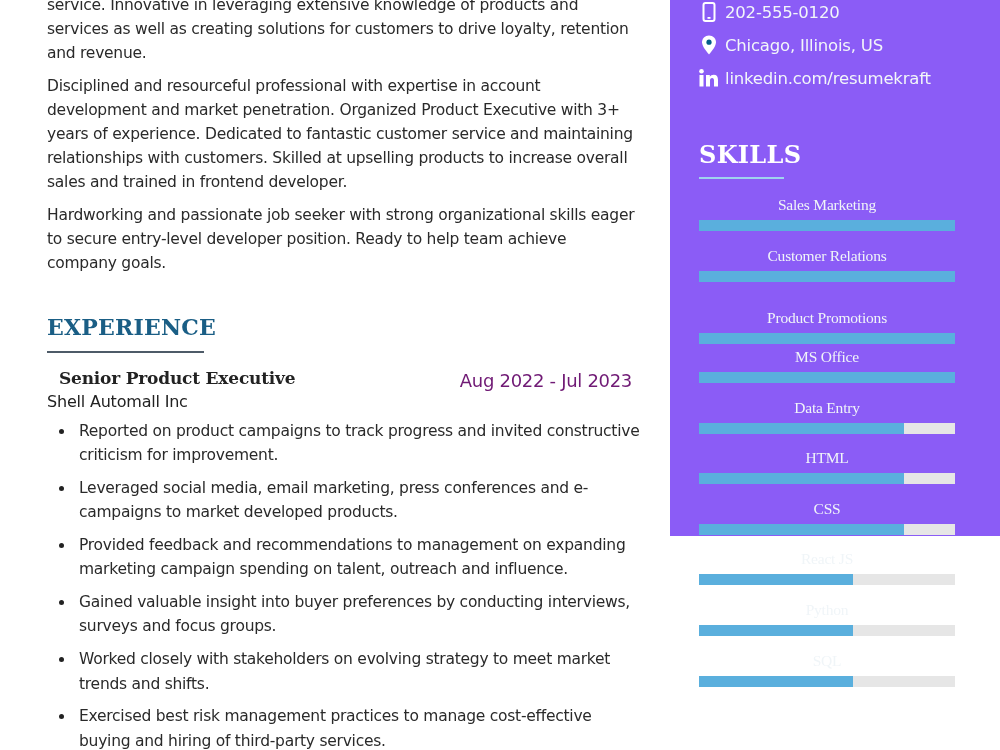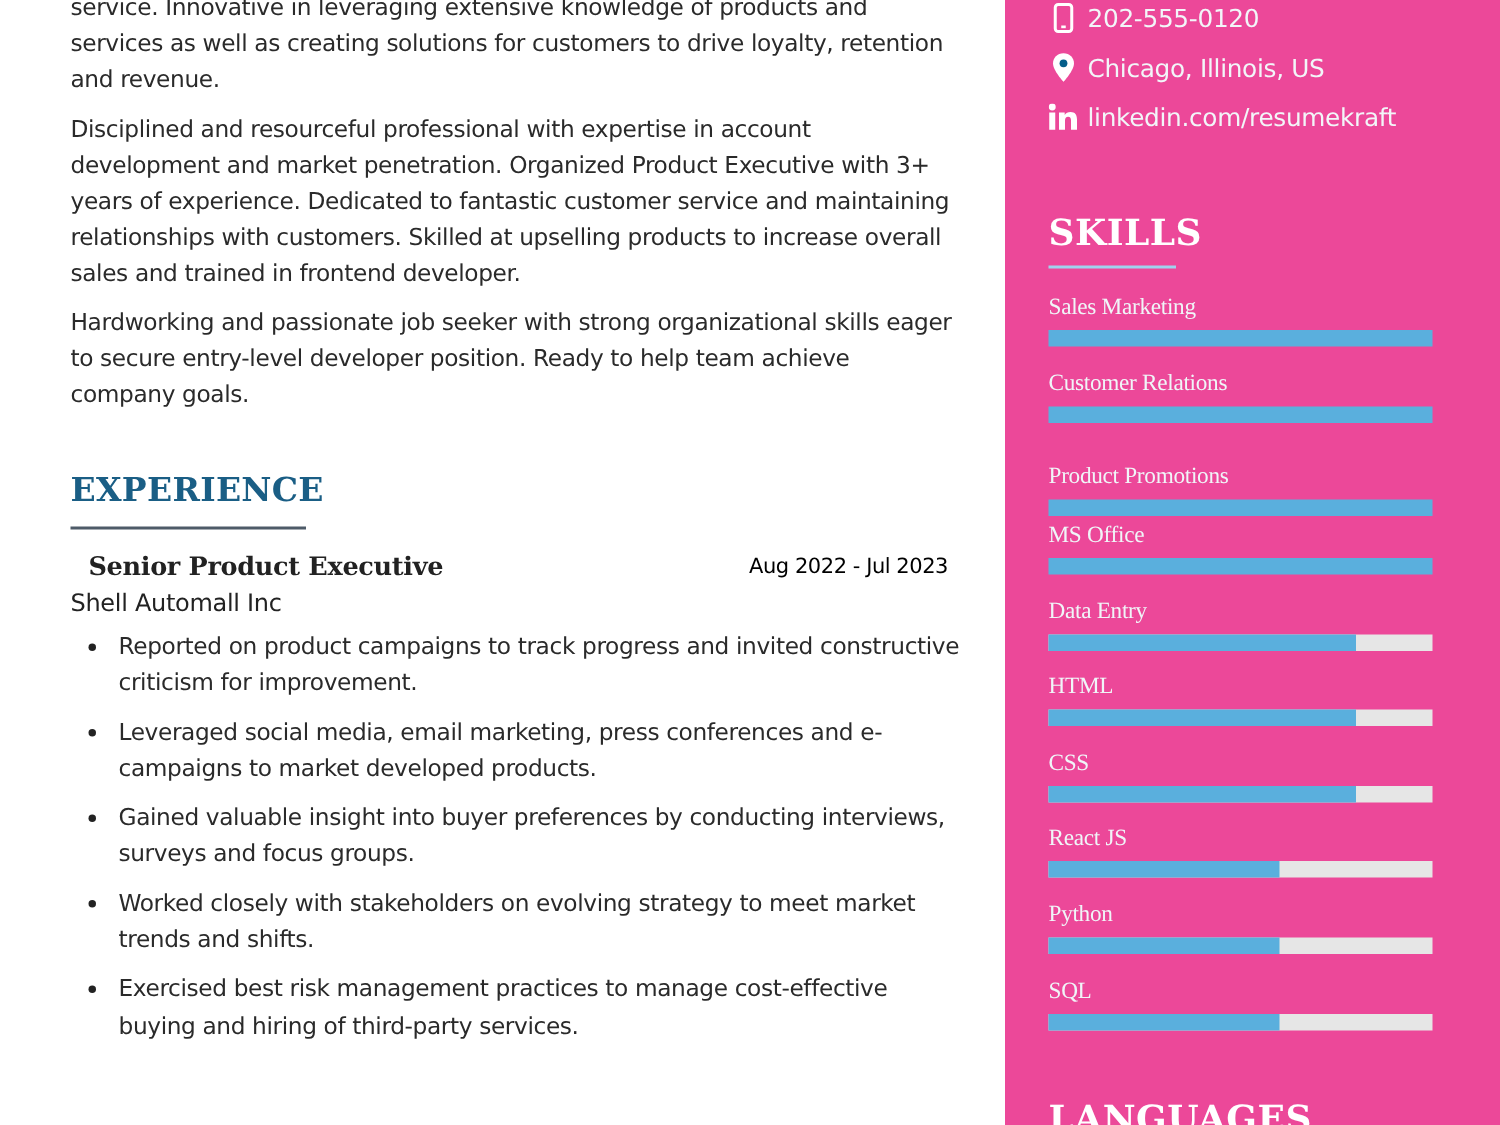--- a/index.html
+++ b/index.html
@@ -13,28 +13,28 @@
 
   .section-title {
     font-family: "DejaVu Serif", serif; font-weight: bold; font-size: 22px;
     color: #1a5e85; letter-spacing: 0.2px; position: absolute; left: 0;
   }
   .exp-title { top: 314px; }
   .exp-underline { position: absolute; left: 0; top: 351px; width: 157px; height: 2px; background: #4e5b68; }
 
   .job-head { position: absolute; left: 0; top: 368px; width: 585px; height: 24px; }
   .job-title { font-family: "DejaVu Serif", serif; font-weight: bold; font-size: 17px; color: #222; position: absolute; left: 12px; top: 0; letter-spacing: -0.2px; }
-  .job-date { position: absolute; right: 0; top: 2px; font-size: 14px; color: #000000; letter-spacing: -0.3px; }
+  .job-date { position: absolute; right: 0; top: 2px; font-size: 18px; color: #701a75; letter-spacing: -0.3px; }
   .company { position: absolute; left: 0; top: 392px; font-size: 16px; color: #222; letter-spacing: -0.2px; }
 
   .bullets { position: absolute; left: 0; top: 419px; width: 600px; list-style: none; }
   .bullets li { position: relative; padding-left: 32px; font-size: 15.5px; line-height: 24.2px; color: #2a2a2a; margin-bottom: 8.7px; letter-spacing: -0.25px; }
   .bullets li .dot { position: absolute; left: 12px; top: 10px; width: 5px; height: 5px; border-radius: 50%; background: #222; }
 
-  .sidebar { position: absolute; left: 670px; top: 0; width: 330px; height: 750px; background: #ec4899; color: #fff; }
+  .sidebar { position: absolute; left: 670px; top: 0; width: 330px; height: 536px; background: #8b5cf6; color: #fff; text-align: center; }
   .contact { position: absolute; left: 29px; }
   .contact-row { position: absolute; left: 0; display: flex; align-items: center; white-space: nowrap; font-size: 16.5px; color: #f2f6f9; letter-spacing: -0.2px; }
   .contact-row .ic { width: 20px; height: 20px; margin-right: 6px; display: inline-flex; align-items: center; justify-content: center; }
   .row-phone { top: 2px; }
   .row-loc { top: 35px; }
   .row-li { top: 68px; }
 
   .side-title { position: absolute; left: 29px; font-family: "DejaVu Serif", serif; font-weight: bold; font-size: 24px; color: #ffffff; letter-spacing: 0.3px; }
   .skills-title { top: 140px; }
   .skills-underline { position: absolute; left: 29px; top: 177px; width: 85px; height: 2px; background: #9fd3ee; }
@@ -60,20 +60,21 @@
 
   <div class="job-head">
     <span class="job-title">Senior Product Executive</span>
     <span class="job-date">Aug 2022 - Jul 2023</span>
   </div>
   <div class="company">Shell Automall Inc</div>
 
   <ul class="bullets">
     <li><span class="dot"></span><span>Reported on product campaigns to track progress and invited constructive criticism for improvement.</span></li>
     <li><span class="dot"></span><span>Leveraged social media, email marketing, press conferences and e-campaigns to market developed products.</span></li>
+    <li><span class="dot"></span><span>Provided feedback and recommendations to management on expanding marketing campaign spending on talent, outreach and influence.</span></li>
     <li><span class="dot"></span><span>Gained valuable insight into buyer preferences by conducting interviews, surveys and focus groups.</span></li>
     <li><span class="dot"></span><span>Worked closely with stakeholders on evolving strategy to meet market trends and shifts.</span></li>
     <li><span class="dot"></span><span>Exercised best risk management practices to manage cost-effective buying and hiring of third-party services.</span></li>
   </ul>
 </div>
 
 <aside class="sidebar">
   <div class="contact">
     <div class="contact-row row-phone">
       <span class="ic">

